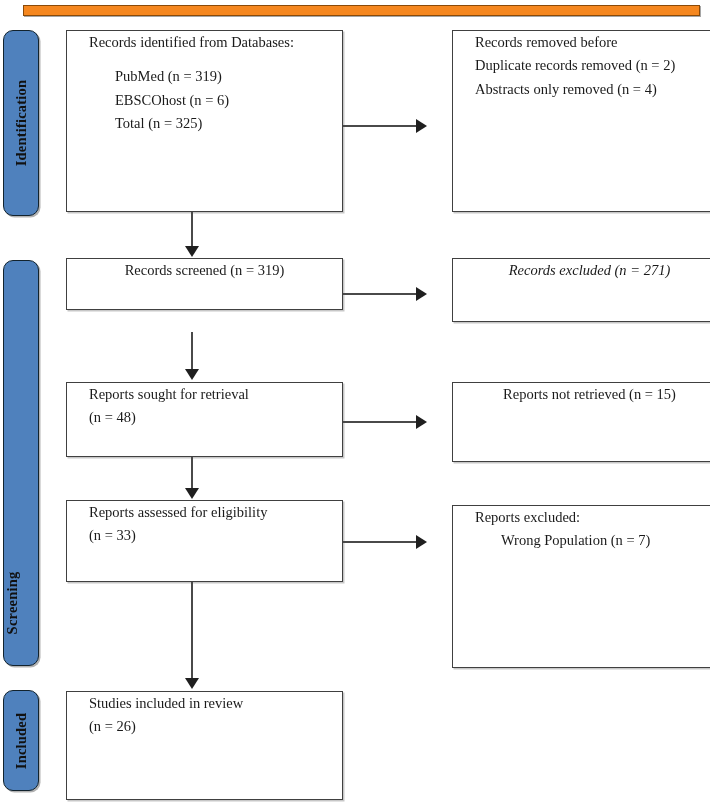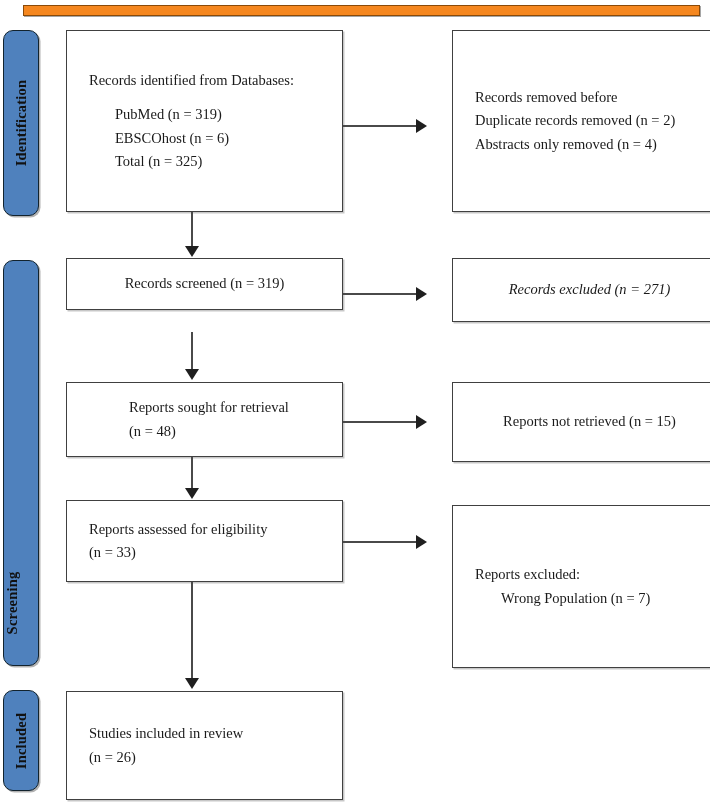--- a/index.html
+++ b/index.html
@@ -23,34 +23,34 @@
         letter-spacing:.2px;color:#111;}
   .pill.ident{top:30px;height:186px;}
   .pill.screen{top:260px;height:406px;}
   .pill.screen .plabel{top:auto;bottom:62px;transform:translate(-50%,0) rotate(-90deg);
         transform-origin:center bottom;}
   .pill.incl{top:690px;height:101px;}
 
   
   .box{position:absolute;background:#fff;border:1.6px solid #404040;
        box-sizing:border-box;box-shadow:1.5px 1.5px 0 rgba(0,0,0,.22);
-       display:flex;flex-direction:column;justify-content:center;}
+       display:flex;flex-direction:column;}
   .box .tl{font-size:14.5px;line-height:1.62;padding:0 0 0 22px;}
   .box .tl.ind{padding-left:48px;}
   .box .tl.ctr{padding-left:0;text-align:center;}
   .gap{height:11px;}
 
   .b-left{left:66px;width:277px;}
   .b-right{left:444px;width:275px;margin-left:8px;}
 
   .r1{top:30px;height:182px;}
   .r1r{top:30px;height:182px;}
   .r2{top:258px;height:52px;}
   .r2r{top:258px;height:64px;font-style:italic;}
-  .r3{top:382px;height:75px;padding-left:40px;}
+  .r3{top:382px;height:75px;}
   .r3r{top:382px;height:80px;}
   .r4{top:500px;height:82px;}
   .r4r{top:505px;height:163px;}
   .r5{top:691px;height:109px;}
 
   
   .vline{position:absolute;width:2px;background:#4a4a4a;left:191px;}
   .vhead{position:absolute;left:185px;width:0;height:0;
          border-left:7px solid transparent;border-right:7px solid transparent;
          border-top:11px solid #1f1f1f;}

